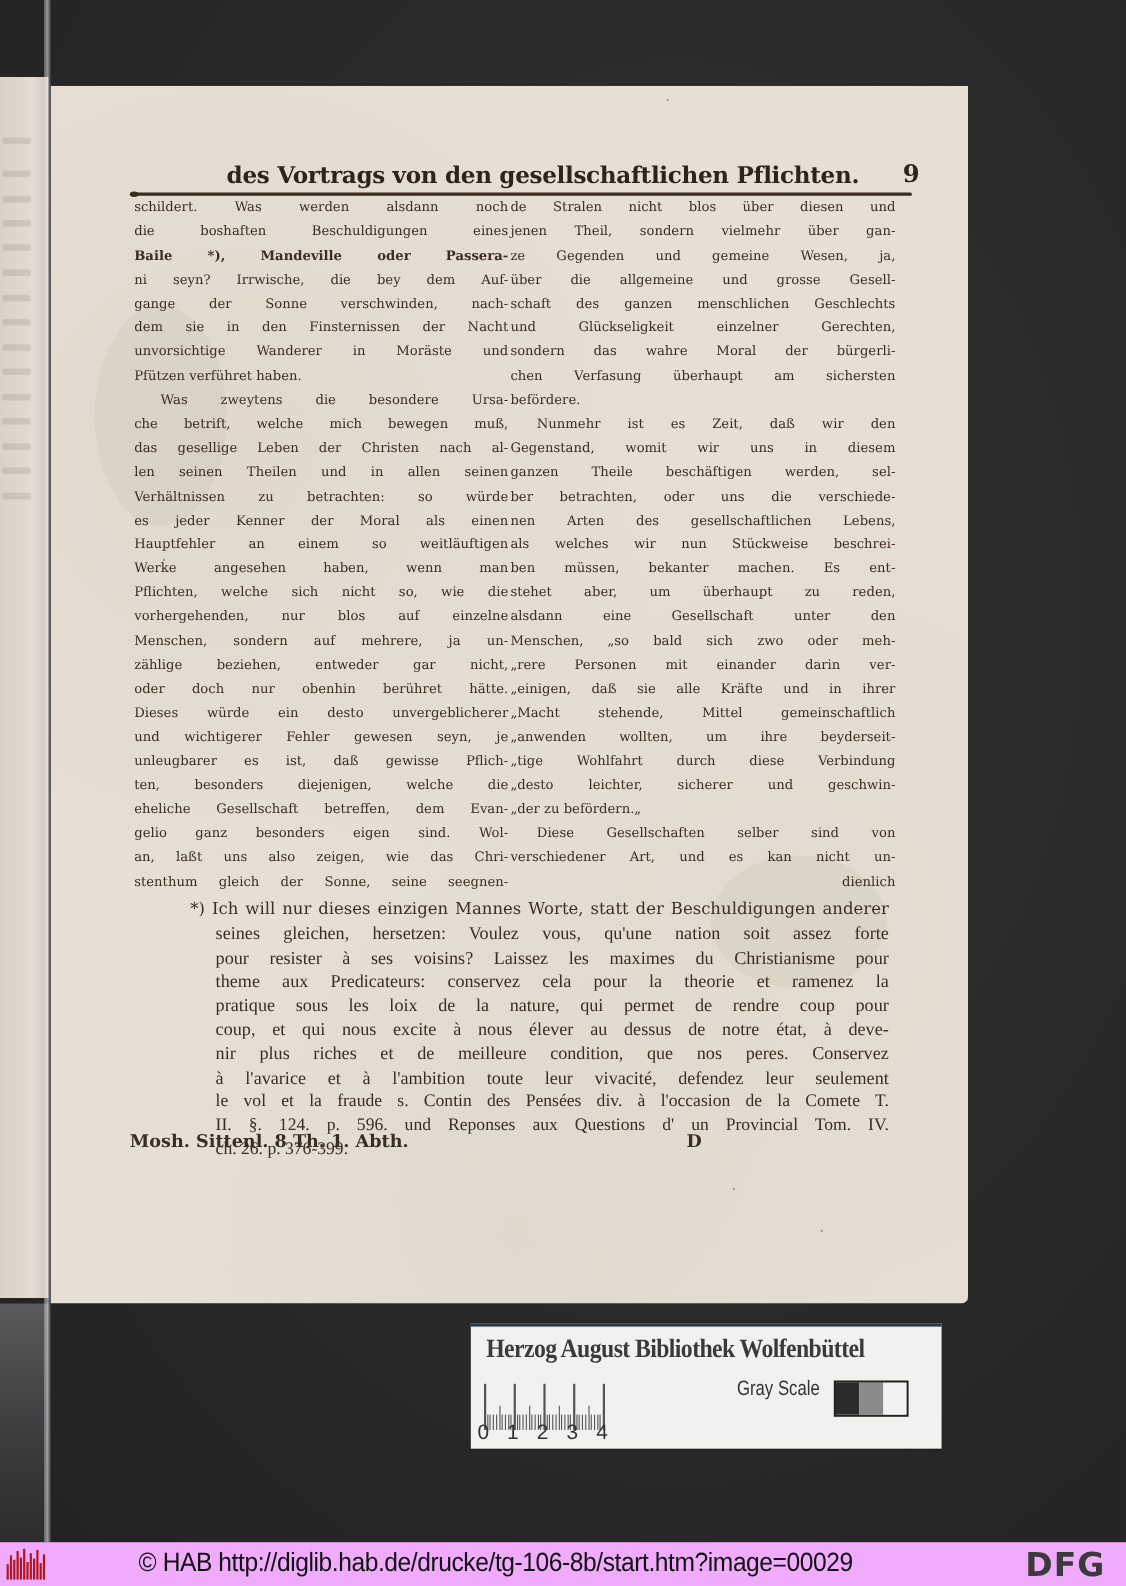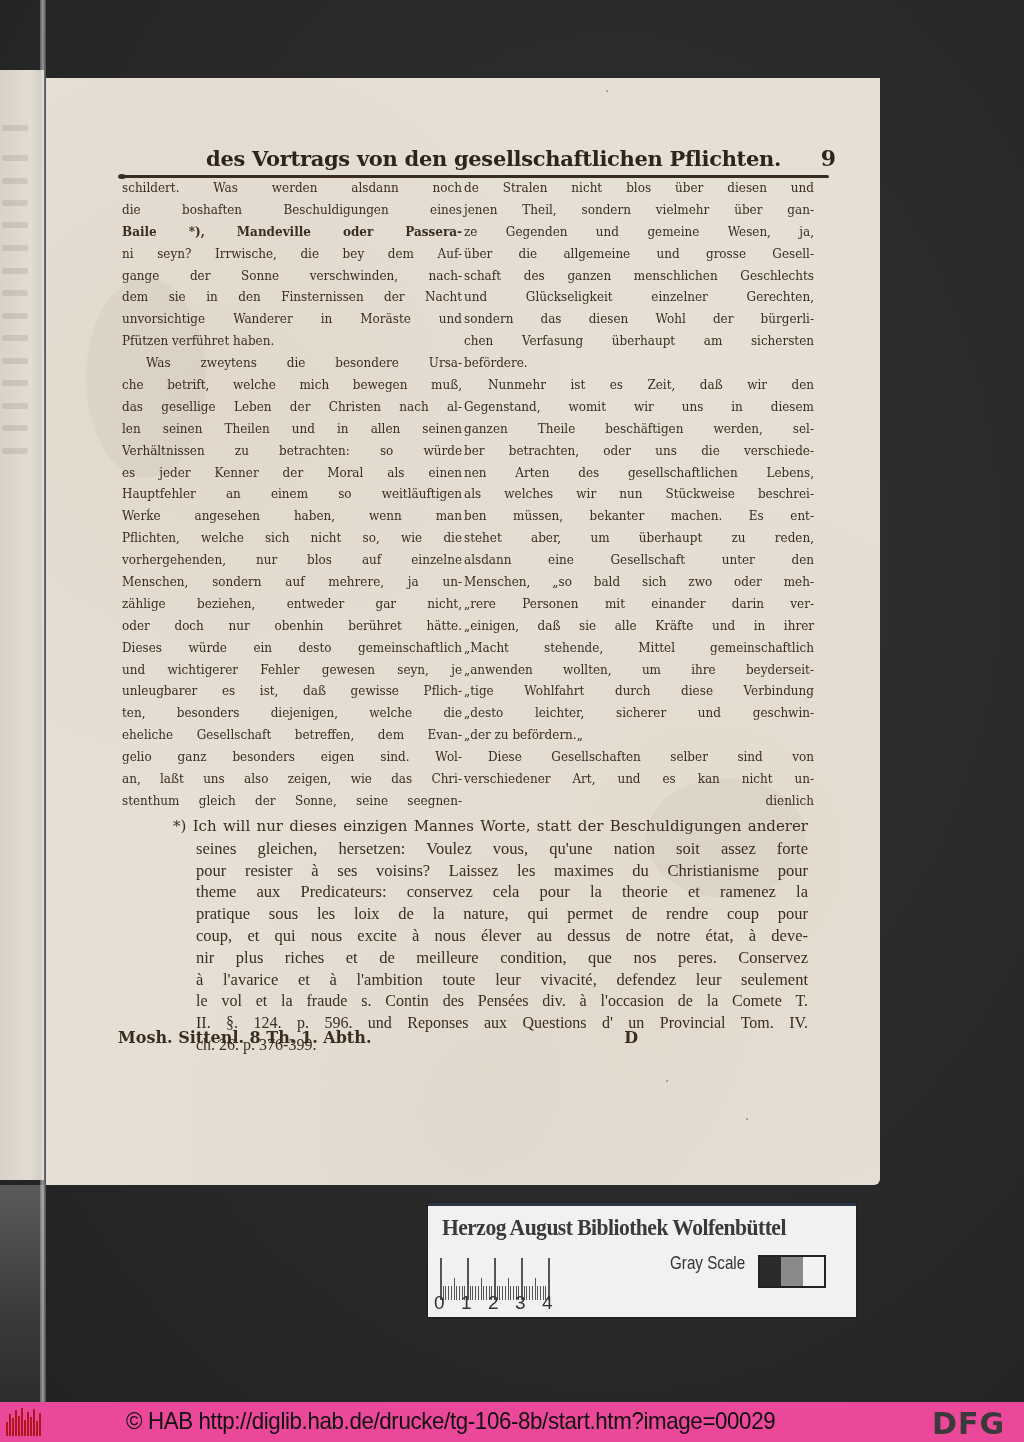--- a/index.html
+++ b/index.html
@@ -116,21 +116,21 @@
   }
   .gray-swatches {
     position: absolute; left: 330px; top: 49px; width: 68px; height: 33px;
     border: 2px solid #222; display: flex;
   }
   .gray-swatches div { flex: 1; }
 
   
   .footer {
     position: absolute; left: 0; top: 1402px; width: 1024px; height: 40px;
-    background: #ec4899; display: flex; align-items: center;
+    background: #f0abfc; display: flex; align-items: center;
   }
   .footer .logo-left { position: absolute; left: 6px; top: 6px; width: 36px; height: 28px; }
   .footer .logo-left i {
     position: absolute; bottom: 0; width: 2px; background: #b0161e;
   }
   .footer .credit {
     position: absolute; left: 126px; top: 5px; font-family: "Liberation Sans", sans-serif;
     font-size: 24px; color: #111; letter-spacing: -0.4px; white-space: nowrap;
     transform: scaleX(0.93); transform-origin: left;
   }
@@ -193,37 +193,37 @@
       <span class="line">len seinen Theilen und in allen seinen</span>
       <span class="line">Verhältnissen zu betrachten: so würde</span>
       <span class="line">es jeder Kenner der Moral als einen</span>
       <span class="line">Hauptfehler an einem so weitläuftigen</span>
       <span class="line">Werke angesehen haben, wenn man</span>
       <span class="line">Pflichten, welche sich nicht so, wie die</span>
       <span class="line">vorhergehenden, nur blos auf einzelne</span>
       <span class="line">Menschen, sondern auf mehrere, ja un-</span>
       <span class="line">zählige beziehen, entweder gar nicht,</span>
       <span class="line">oder doch nur obenhin berühret hätte.</span>
-      <span class="line">Dieses würde ein desto gemeinschaftlich</span>
+      <span class="line">Dieses würde ein desto unvergeblicherer</span>
       <span class="line">und wichtigerer Fehler gewesen seyn, je</span>
       <span class="line">unleugbarer es ist, daß gewisse Pflich-</span>
       <span class="line">ten, besonders diejenigen, welche die</span>
       <span class="line">eheliche Gesellschaft betreffen, dem Evan-</span>
       <span class="line">gelio ganz besonders eigen sind. Wol-</span>
       <span class="line">an, laßt uns also zeigen, wie das Chri-</span>
       <span class="line">stenthum gleich der Sonne, seine seegnen-</span>
     </div>
   <div class="col right" id="col-right">
       <span class="line">de Stralen nicht blos über diesen und</span>
       <span class="line">jenen Theil, sondern vielmehr über gan-</span>
       <span class="line">ze Gegenden und gemeine Wesen, ja,</span>
       <span class="line">über die allgemeine und grosse Gesell-</span>
       <span class="line">schaft des ganzen menschlichen Geschlechts</span>
       <span class="line">und Glückseligkeit einzelner Gerechten,</span>
-      <span class="line">sondern das diesen Wohl der bürgerli-</span>
+      <span class="line">sondern das wahre Moral der bürgerli-</span>
       <span class="line">chen Verfasung überhaupt am sichersten</span>
       <span class="line last">befördere.</span>
       <span class="line indent">Nunmehr ist es Zeit, daß wir den</span>
       <span class="line">Gegenstand, womit wir uns in diesem</span>
       <span class="line">ganzen Theile beschäftigen werden, sel-</span>
       <span class="line">ber betrachten, oder uns die verschiede-</span>
       <span class="line">nen Arten des gesellschaftlichen Lebens,</span>
       <span class="line">als welches wir nun Stückweise beschrei-</span>
       <span class="line">ben müssen, bekanter machen. Es ent-</span>
       <span class="line">stehet aber, um überhaupt zu reden,</span>

